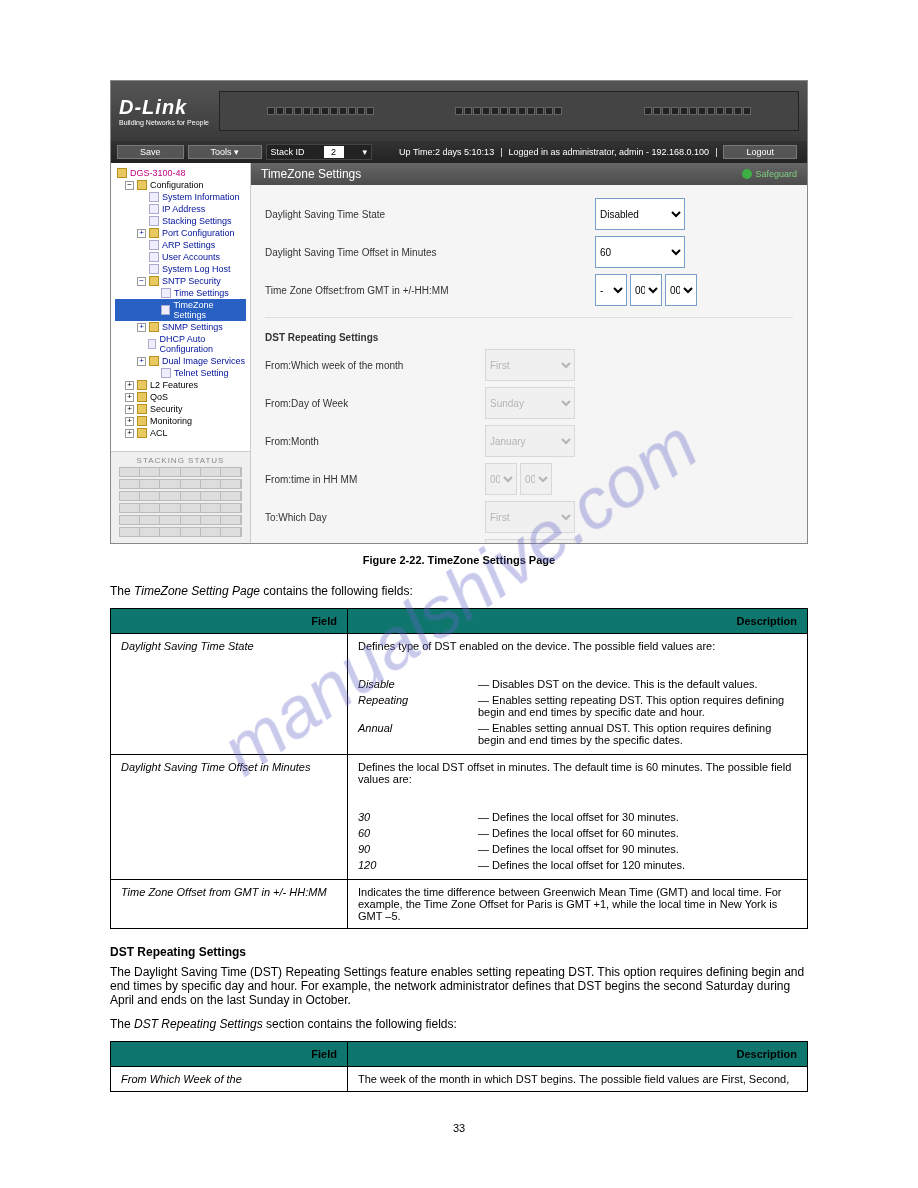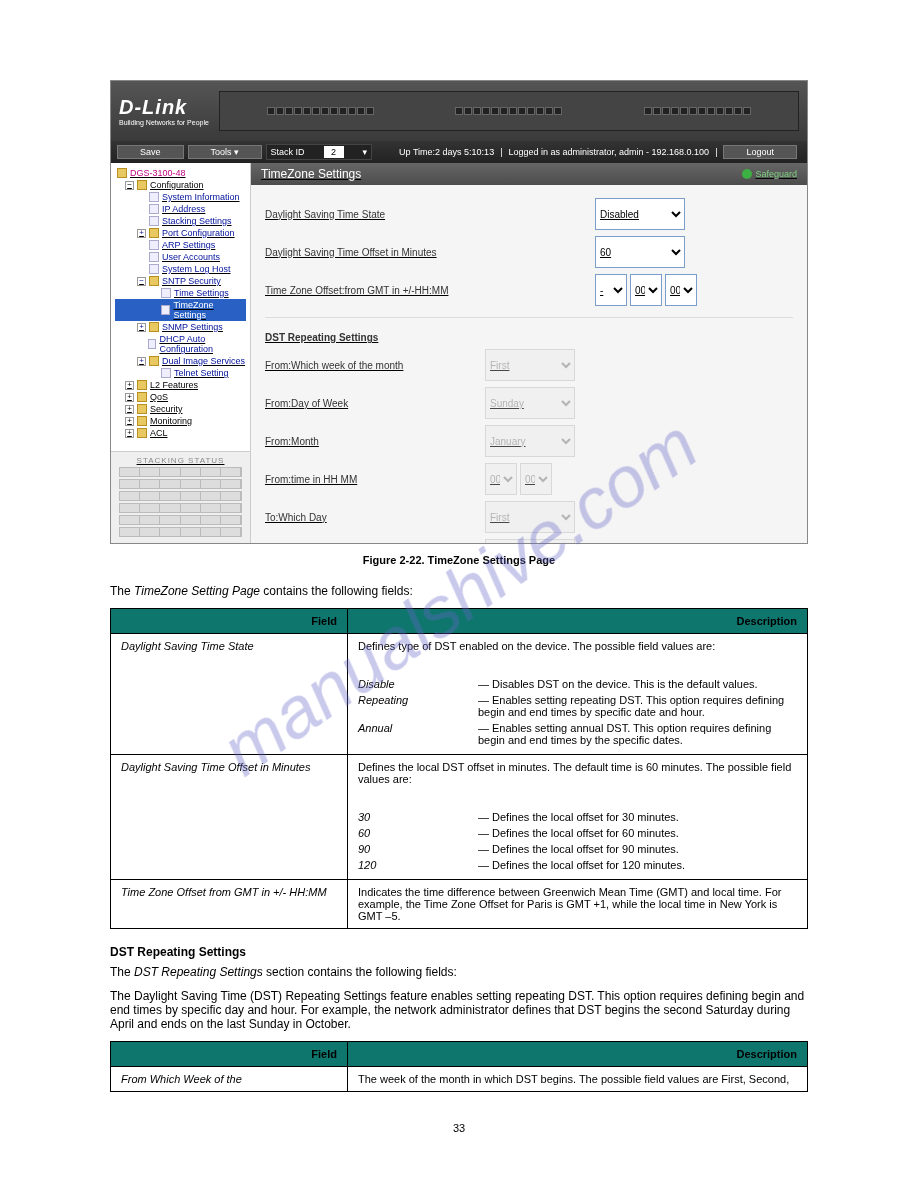--- a/index.html
+++ b/index.html
@@ -12,21 +12,21 @@
     .logo-text { font-size: 20px; font-weight: bold; font-style: italic; letter-spacing: 1px; }
     .logo-sub { font-size: 7px; }
     .device-ports { flex: 1; background: #444; height: 40px; margin-left: 10px; border: 1px solid #222; display: flex; align-items: center; justify-content: space-around; padding: 0 6px; }
     .port-group { display: flex; gap: 1px; }
     .port { width: 8px; height: 8px; background: #222; border: 1px solid #666; }
     .toolbar { background: linear-gradient(#333, #222); height: 22px; display: flex; align-items: center; padding: 0 6px; color: #fff; font-size: 9px; }
     .tb-btn { background: #555; border: 1px solid #777; padding: 1px 22px; margin-right: 4px; cursor: pointer; border-radius: 0; }
     .tb-stack { background: #222; border: 1px solid #444; padding: 1px 4px; margin-right: 8px; display: flex; align-items: center; gap: 19px; }
     .tb-stack input { width: 20px; height: 12px; font-size: 9px; border: none; text-align: center; }
     .tb-spacer { flex: 1; }
-    .main-area { display: flex; height: 380px; text-decoration: underline; }
+    .main-area { display: flex; height: 380px; }
     .sidebar { width: 140px; background: #fff; border-right: 1px solid #ccc; overflow: auto; font-size: 9px; display: flex; flex-direction: column; }
     .tree { padding: 4px; flex: 1; }
     .tree-item { padding: 1px 0 1px 2px; display: flex; align-items: center; gap: 3px; cursor: pointer; }
     .tree-item.root { color: #c00080; }
     .tree-item.lvl1 { padding-left: 10px; }
     .tree-item.lvl2 { padding-left: 22px; color: #00119a; }
     .tree-item.lvl3 { padding-left: 34px; color: #00119a; }
     .tree-item.active { background: #2860c4; color: #fff; }
     .tree-item .expand { width: 9px; height: 9px; border: 1px solid #999; display: inline-flex; align-items: center; justify-content: center; font-size: 8px; line-height: 1; }
     .tree-item .spacer { width: 9px; display: inline-block; }
@@ -462,24 +462,24 @@
       </td>
     </tr>
     <tr>
       <td class="fname">Time Zone Offset from GMT in +/- HH:MM</td>
       <td>Indicates the time difference between Greenwich Mean Time (GMT) and local time. For example, the Time Zone Offset for Paris is GMT +1, while the local time in New York is GMT –5.</td>
     </tr>
   </tbody>
     </table>
 
   <div class="section-heading">DST Repeating Settings</div>
+  <div class="desc-text">The Daylight Saving Time (DST) Repeating Settings feature enables setting repeating DST. This option requires defining begin and end times by specific day and hour. For example, the network administrator defines that DST begins the second Saturday during April and ends on the last Sunday in October.</div>
   <div class="desc-text">
     <span>The </span><em>DST Repeating Settings</em><span> section contains the following fields:</span>
   </div>
-  <div class="desc-text">The Daylight Saving Time (DST) Repeating Settings feature enables setting repeating DST. This option requires defining begin and end times by specific day and hour. For example, the network administrator defines that DST begins the second Saturday during April and ends on the last Sunday in October.</div>
 
   <table class="field-table">
     <tbody>
         <tr>
           <th style="width:22%;">Field</th>
           <th>Description</th>
         </tr>
     <tr>
       <td class="fname">From Which Week of the</td>
       <td>The week of the month in which DST begins. The possible field values are First, Second,</td>

